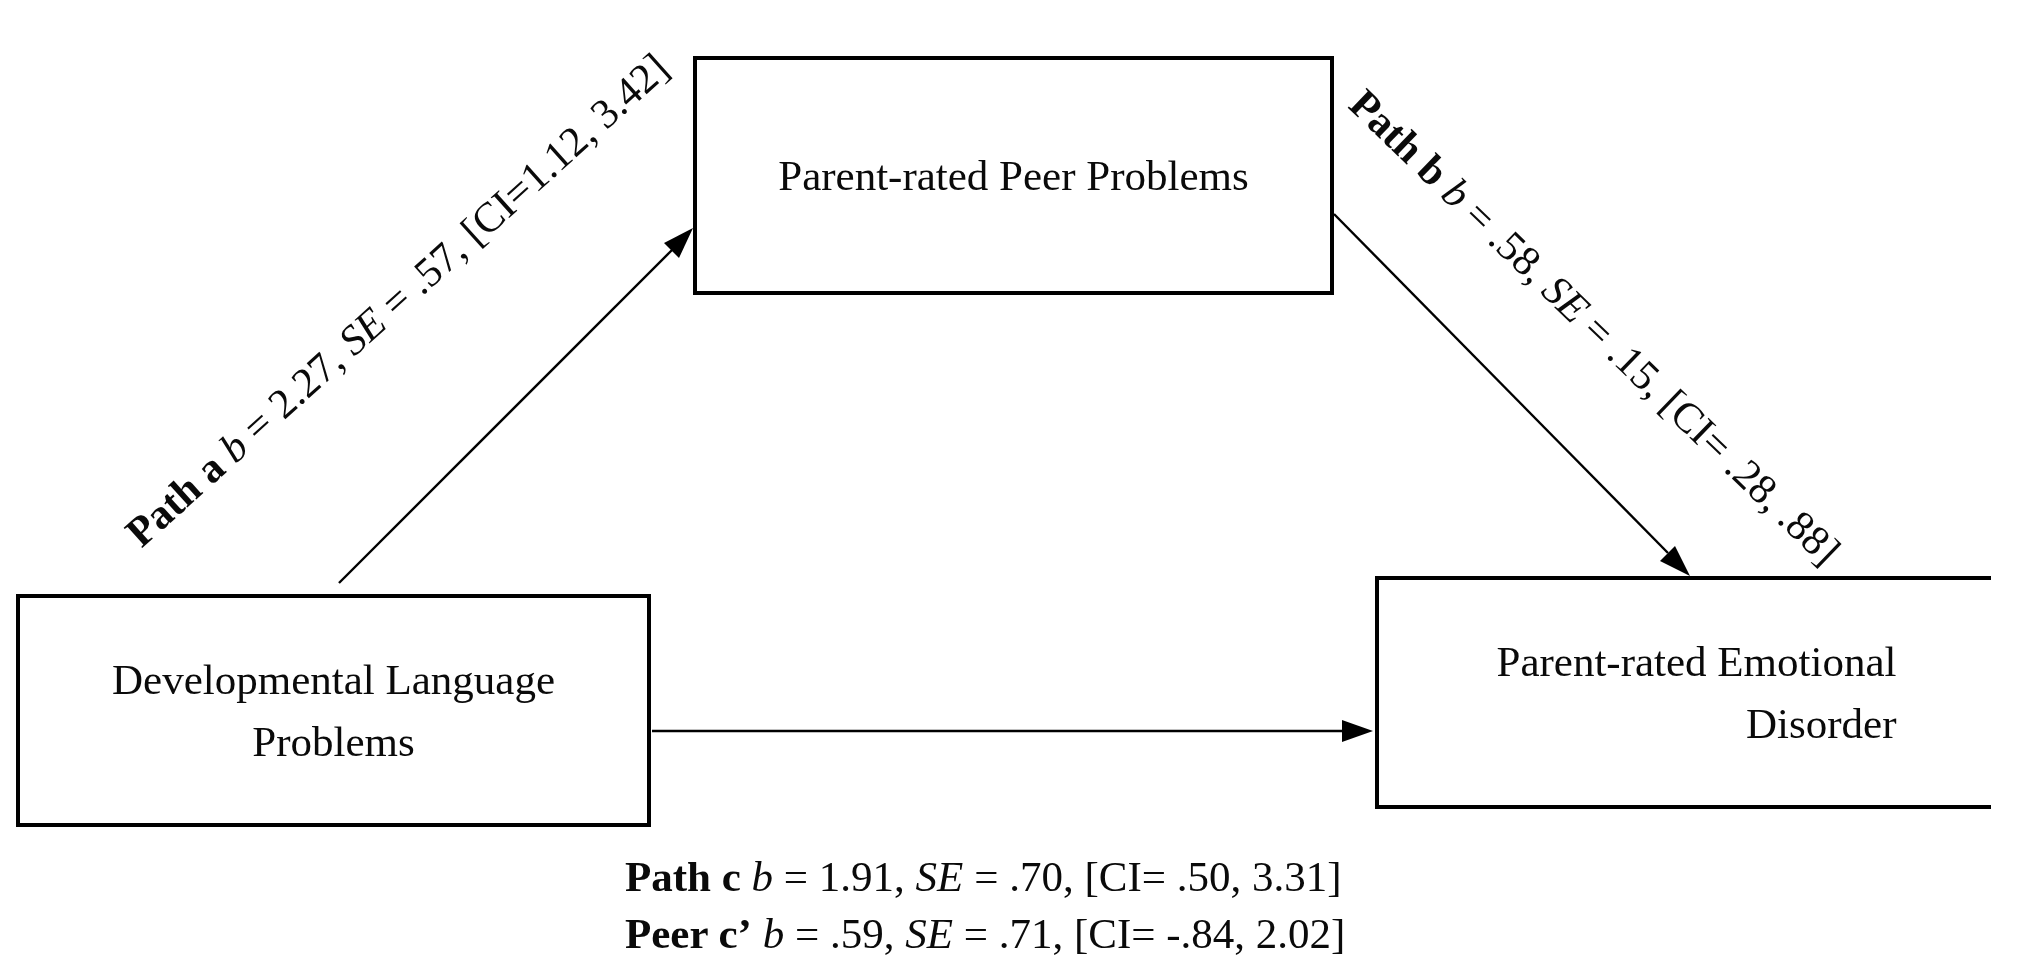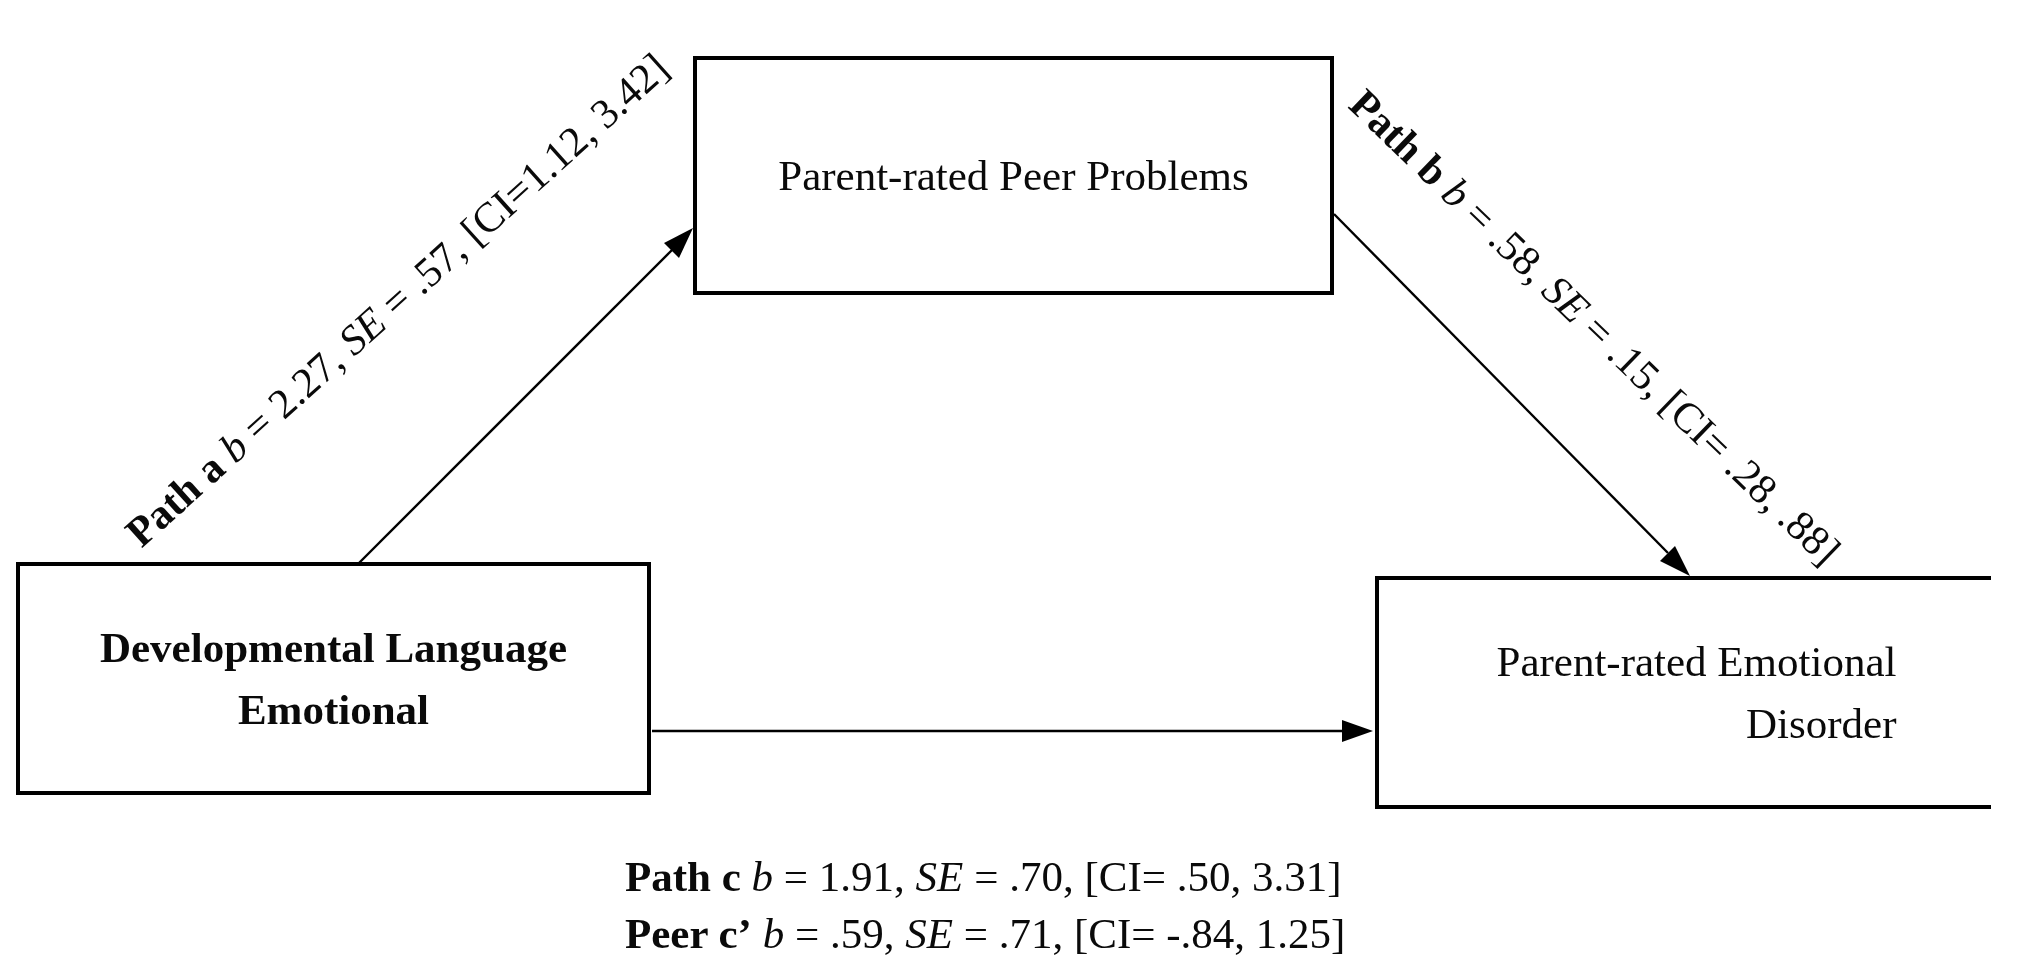--- a/index.html
+++ b/index.html
@@ -29,21 +29,21 @@
     border: 4px solid #000000;
     background: #ffffff;
     display: flex;
     align-items: center;
     justify-content: center;
     text-align: center;
     font-size: 43px;
     line-height: 62px;
   }
   .box-mediator  { left: 693px;  top: 56px;  width: 641px; height: 239px; }
-  .box-predictor { left: 16px;   top: 562px; width: 635px; height: 233px; font-weight: bold; }
+  .box-predictor { left: 16px;   top: 594px; width: 635px; height: 233px; }
   .box-outcome   { left: 1375px; top: 576px; width: 643px; height: 233px; text-align: right; }
 
   .plabel {
     position: absolute;
     white-space: nowrap;
     font-size: 42px;
     line-height: 42px;
   }
   .plabel b { font-weight: bold; }
   .plabel i { font-style: italic; }
@@ -85,21 +85,21 @@
     <polygon points="1373,731 1342,720 1342,742" fill="#000000"></polygon>
   </svg>
 
   <div class="node-box box-mediator">
     <span>Parent-rated Peer Problems</span>
   </div>
 
   <div class="node-box box-predictor">
     <span>
       <span>Developmental Language</span><br>
-      <span>Emotional</span>
+      <span>Problems</span>
     </span>
   </div>
 
   <div class="node-box box-outcome">
     <span>
       <span>Parent-rated Emotional</span><br>
       <span>Disorder</span>
     </span>
   </div>
 
@@ -129,17 +129,17 @@
       <i>SE</i>
       <span>= .70,</span>
       <span>[CI= .50, 3.31]</span>
     </div>
     <div>
       <b>Peer c’</b>
       <i>b</i>
       <span>= .59,</span>
       <i>SE</i>
       <span>= .71,</span>
-      <span>[CI= -.84, 1.25]</span>
+      <span>[CI= -.84, 2.02]</span>
     </div>
   </div>
 
 </div>
 
 </body></html>

